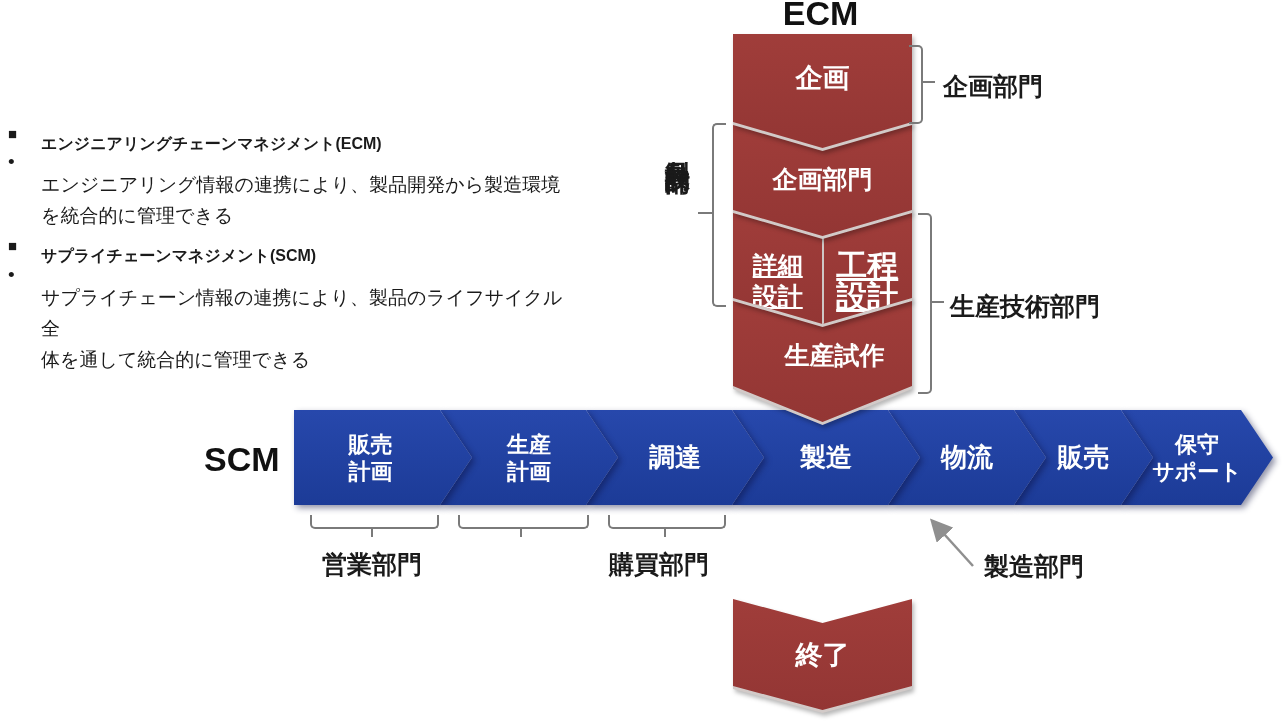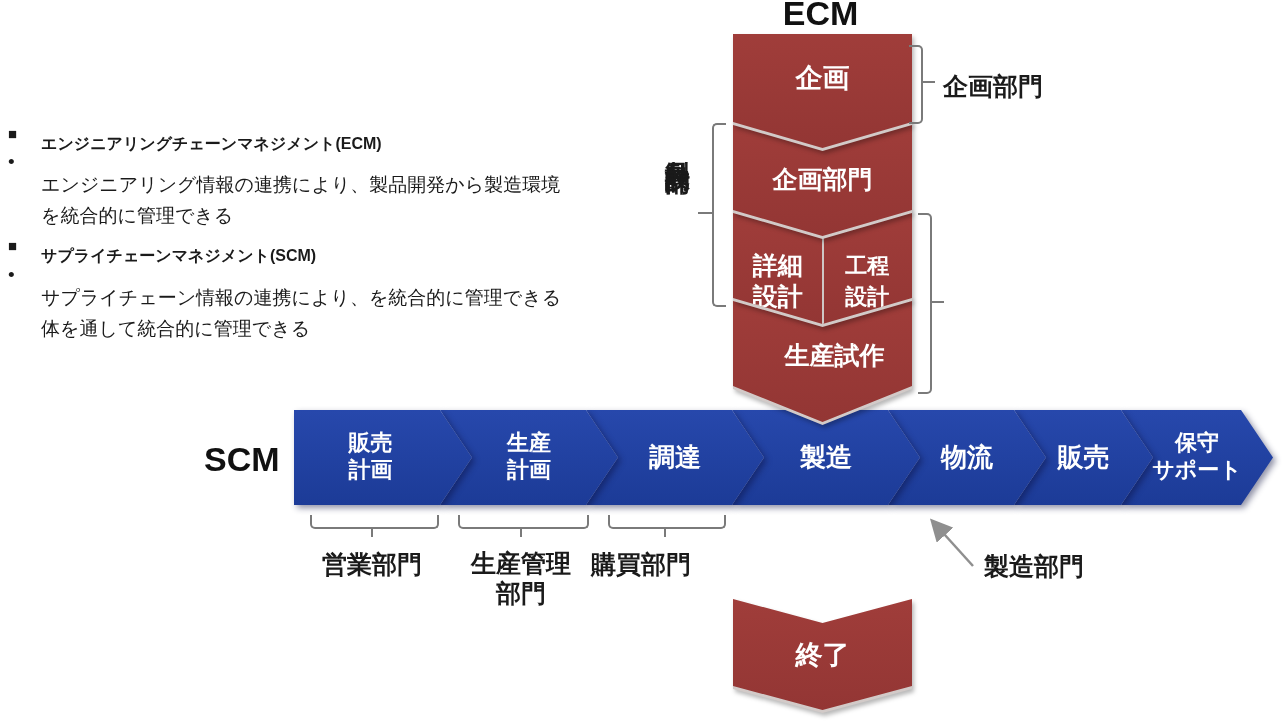--- a/index.html
+++ b/index.html
@@ -31,27 +31,27 @@
   .red-fill{background:linear-gradient(180deg,#a03d3a 0%,#933634 100%);}
   .red-edge{background:#d2cac8;transform:translateY(3px);}
   .cv-flat   {clip-path:polygon(0 0,100% 0,100% calc(100% - 26px),50% 100%,0 calc(100% - 26px));}
   .cv-notch  {clip-path:polygon(0 0,50% 26px,100% 0,100% calc(100% - 26px),50% 100%,0 calc(100% - 26px));}
   .cv-deep   {clip-path:polygon(0 0,50% 26px,100% 0,100% calc(100% - 36px),50% 100%,0 calc(100% - 36px));}
   .cv-flat-s {clip-path:polygon(0 0,100% 0,100% calc(100% - 24px),50% 100%,0 calc(100% - 24px));}
   .cv-notch-s{clip-path:polygon(0 0,50% 24px,100% 0,100% calc(100% - 24px),50% 100%,0 calc(100% - 24px));}
   .cv-text{position:absolute;left:0;right:0;top:0;bottom:0;display:flex;align-items:center;justify-content:center;
            color:#fff;font-weight:bold;text-align:center;}
   .half{position:absolute;top:8px;bottom:0;width:50%;display:flex;align-items:center;justify-content:center;
-        color:#fff;font-weight:bold;text-align:left;line-height:31px;}
+        color:#fff;font-weight:bold;text-align:left;line-height:31px;text-decoration:underline;}
   .split-divider{position:absolute;left:calc(50% - 1px);top:26px;bottom:0;width:2px;background:#cfc7c5;}
 
   
   .seg{top:410px;height:95px;}
   .seg-shadow{filter:drop-shadow(3px 3px 3px rgba(8,14,60,0.45));}
-  .blue-fill{background:linear-gradient(180deg,#2748ac 0%,#1c3b97 100%);font-family:Liberation Mono, monospace;}
+  .blue-fill{background:linear-gradient(180deg,#2748ac 0%,#1c3b97 100%);}
   .sg-first{clip-path:polygon(0 0,calc(100% - 32px) 0,100% 50%,calc(100% - 32px) 100%,0 100%);}
   .sg-mid  {clip-path:polygon(0 0,calc(100% - 32px) 0,100% 50%,calc(100% - 32px) 100%,0 100%,32px 50%);}
   .seg-text{position:absolute;left:0;right:0;top:0;bottom:0;display:flex;align-items:center;justify-content:center;
             color:#fff;font-weight:bold;text-align:center;}
   .two-line{font-size:22px;line-height:27px;}
   .one-line{font-size:26px;}
 
   
   .brk{border:0 solid #7a7a7a;}
   .brk-open-left {border-top-width:2px;border-right-width:2px;border-bottom-width:2px;border-radius:0 5px 5px 0;}
@@ -79,21 +79,21 @@
     <span class="b-text pre">エンジニアリング情報の連携により、製品開発から製造環境
 を統合的に管理できる</span>
   </div>
 
   <div class="abs h-row" style="top:234px;">
     <span class="mk" style="top:3px;font-size:15px;">■</span>
     <span class="h-text">サプライチェーンマネジメント(SCM)</span>
   </div>
   <div class="abs h-row" style="top:266px;">
     <span class="mk" style="top:-2px;font-size:19px;">•</span>
-    <span class="b-text pre">サプライチェーン情報の連携により、を統合的に管理できる
+    <span class="b-text pre">サプライチェーン情報の連携により、製品のライフサイクル全
 体を通して統合的に管理できる</span>
   </div>
 
   <div class="abs big-title center" style="left:733px;top:-6px;width:175px;">ECM</div>
 
   <div class="abs cv cv-shadow" style="top:34px;height:114px;z-index:40;">
     <div class="layer red-edge cv-flat"></div>
     <div class="layer red-fill cv-flat">
       <div class="cv-text" style="padding-bottom:26px;font-size:27px;">企画</div>
     </div>
@@ -105,21 +105,21 @@
       <div class="cv-text" style="padding-top:26px;padding-bottom:26px;font-size:25px;">企画部門</div>
     </div>
   </div>
 
   <div class="abs cv cv-shadow" style="top:210px;height:114px;z-index:38;">
     <div class="layer red-edge cv-notch"></div>
     <div class="layer red-fill cv-notch">
       <div class="split-divider"></div>
       <div class="half pre" style="left:0;padding-top:20px;font-size:25px;">詳細
 設計</div>
-      <div class="half pre" style="left:50%;padding-top:20px;font-size:22px;">工程
+      <div class="half pre" style="left:50%;padding-top:20px;font-size:31px;">工程
 設計</div>
     </div>
   </div>
 
   <div class="abs cv cv-shadow" style="top:298px;height:124px;z-index:37;">
     <div class="layer red-edge cv-deep"></div>
     <div class="layer red-fill cv-deep">
       <div class="cv-text" style="padding-top:26px;padding-bottom:36px;font-size:25px;margin-left:24px;">生産試作</div>
     </div>
   </div>
@@ -176,33 +176,32 @@
   <div class="abs brk brk-open-left" style="left:909px;top:45px;width:12px;height:75px;z-index:50;"></div>
   <div class="abs tick-h" style="left:921px;top:81px;width:14px;z-index:50;"></div>
   <div class="abs dept" style="left:943px;top:70px;z-index:50;">企画部門</div>
 
   <div class="abs brk brk-open-right" style="left:712px;top:123px;width:12px;height:180px;z-index:50;"></div>
   <div class="abs tick-h" style="left:698px;top:212px;width:14px;z-index:50;"></div>
   <div class="abs dept dept-v" style="left:662px;top:140px;height:165px;z-index:50;">製品設計部門</div>
 
   <div class="abs brk brk-open-left" style="left:918px;top:213px;width:12px;height:177px;z-index:50;"></div>
   <div class="abs tick-h" style="left:930px;top:301px;width:14px;z-index:50;"></div>
+  <div class="abs dept" style="left:950px;top:290px;z-index:50;">生産技術部門</div>
 
   <div class="abs brk brk-open-top" style="left:310px;top:515px;width:125px;height:12px;z-index:50;"></div>
   <div class="abs tick-v" style="left:371px;top:527px;height:10px;z-index:50;"></div>
   <div class="abs dept center" style="left:322px;top:548px;width:100px;z-index:50;">営業部門</div>
 
   <div class="abs brk brk-open-top" style="left:458px;top:515px;width:127px;height:12px;z-index:50;"></div>
   <div class="abs tick-v" style="left:520px;top:527px;height:10px;z-index:50;"></div>
-  <div class="abs dept center pre" style="left:456px;top:548px;width:130px;line-height:30px;z-index:50;">生産管理
-部門</div>
 
   <div class="abs brk brk-open-top" style="left:608px;top:515px;width:114px;height:12px;z-index:50;"></div>
   <div class="abs tick-v" style="left:664px;top:527px;height:10px;z-index:50;"></div>
-  <div class="abs dept center" style="left:591px;top:548px;width:100px;z-index:50;">購買部門</div>
+  <div class="abs dept center" style="left:609px;top:548px;width:100px;z-index:50;">購買部門</div>
 
   <svg class="abs" style="left:915px;top:510px;z-index:50;" width="75" height="64">
     <defs>
       <marker id="ah" markerWidth="9" markerHeight="9" refX="6" refY="4.5" orient="auto">
         <path d="M0 0 L9 4.5 L0 9 z" fill="#8f8f8f"></path>
       </marker>
     </defs>
     <line x1="58" y1="56" x2="20" y2="14" stroke="#8f8f8f" stroke-width="2.5" marker-end="url(#ah)"></line>
   </svg>
   <div class="abs dept" style="left:984px;top:550px;z-index:50;">製造部門</div>

